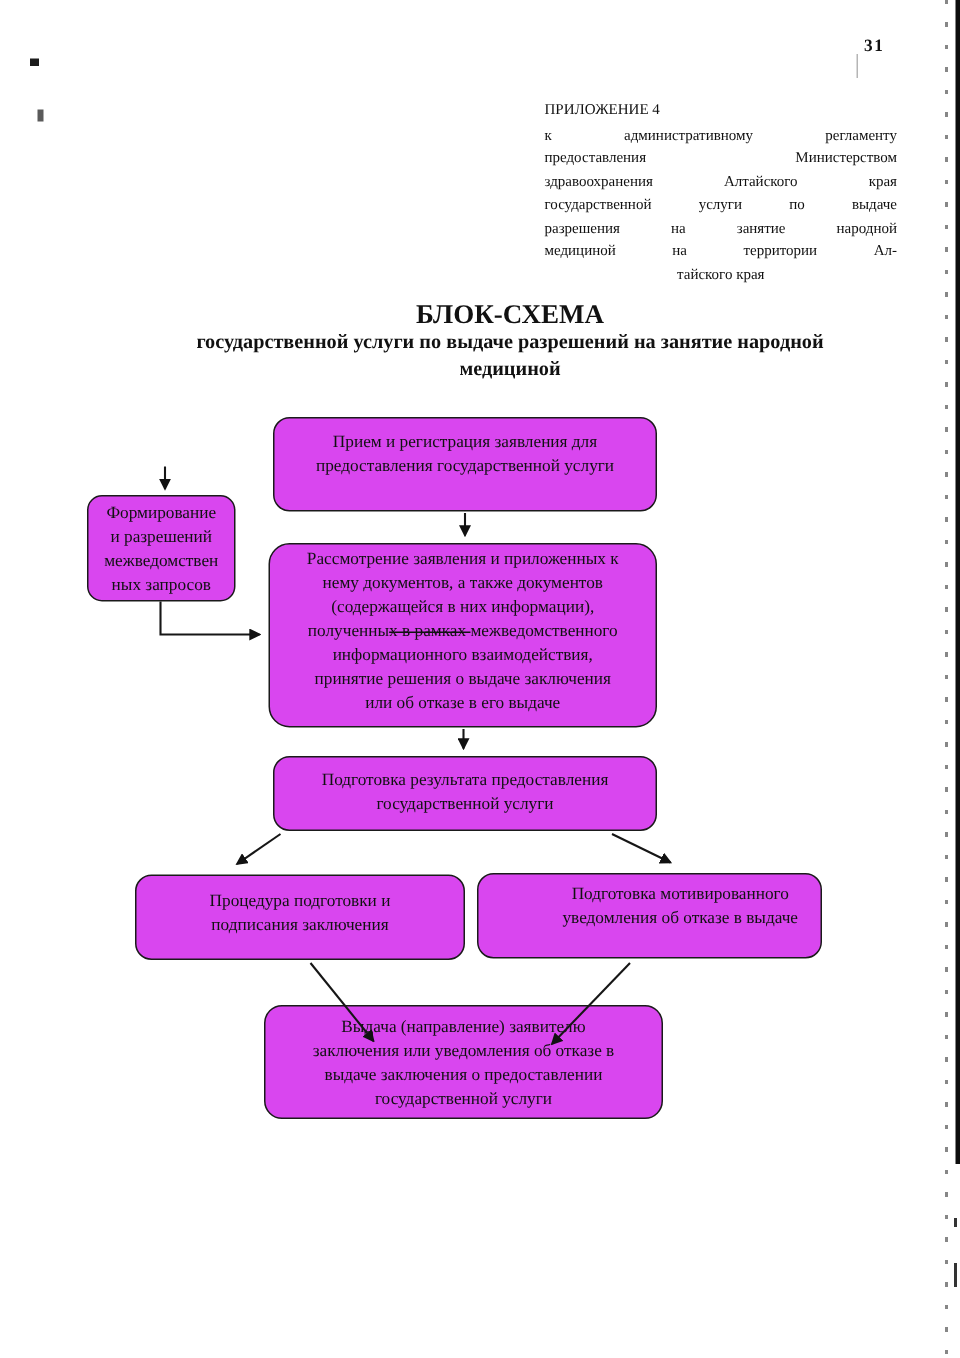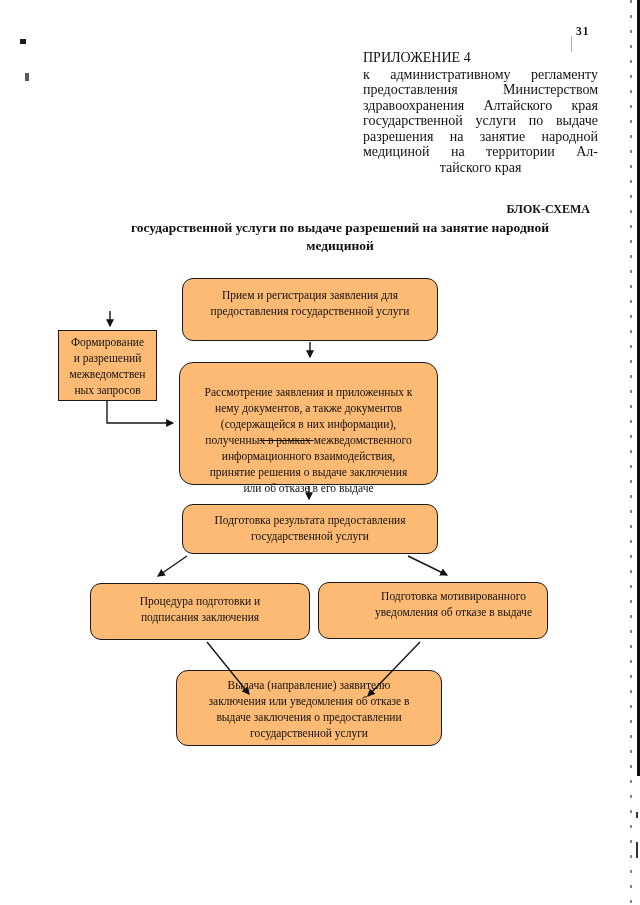--- a/index.html
+++ b/index.html
@@ -13,34 +13,34 @@
   .page-number{left:576px;top:25px;font-size:11.5px;font-weight:bold;letter-spacing:1px;}
   .fold-line{left:630px;top:0;width:1.5px;height:905px;
     background:repeating-linear-gradient(to bottom, rgba(70,70,70,.65) 0 3px, transparent 3px 15px);}
   .edge-bar{left:636.5px;top:0;width:3.5px;height:776px;background:#0d0d0d;}
   .edge-mark1{left:636px;top:812px;width:2px;height:6px;background:#333;}
   .edge-mark2{left:636px;top:842px;width:2px;height:16px;background:#333;}
   .spot1{left:20px;top:39px;width:6px;height:5px;background:#1c1c1c;}
   .spot2{left:25px;top:73px;width:4px;height:8px;background:#5a5a5a;}
   .spot3{left:571px;top:36px;width:1px;height:16px;background:#b5b5b5;}
   
-  .header-block{left:363px;top:50px;width:235px;font-size:14px;line-height:15.5px;}
+  .header-block{left:363px;top:66px;width:235px;font-size:10px;line-height:15.5px;}
   .appendix-line{margin-bottom:1px;}
   .jline{text-align:justify;text-align-last:justify;}
   .lline{text-align:center;}
   
   .title-block{left:90px;top:200px;width:500px;text-align:center;font-weight:bold;}
-  .title-main{font-size:12px;line-height:19px;text-align:right;}
+  .title-main{font-size:18px;line-height:19px;}
   .title-sub{font-size:13.5px;line-height:18px;}
   
-  .box{position:absolute;border:1.4px solid #1a1a1a;border-radius:11px;background:#fdba74;
+  .box{position:absolute;border:1.4px solid #1a1a1a;border-radius:11px;background:#d946ef;
     text-align:center;font-size:11.5px;line-height:16px;box-sizing:border-box;}
   .box-reception{left:182px;top:278px;width:256px;height:63px;padding-top:8px;}
-  .box-interagency{left:58px;top:330px;width:99px;height:71px;padding-top:3px;border-radius:0;}
-  .box-review{left:179px;top:362px;width:259px;height:123px;padding-top:21px;border-radius:14px;text-align:center;}
+  .box-interagency{left:58px;top:330px;width:99px;height:71px;padding-top:3px;border-radius:10px;}
+  .box-review{left:179px;top:362px;width:259px;height:123px;padding-top:2px;border-radius:14px;text-align:center;}
   .box-result{left:182px;top:504px;width:256px;height:50px;padding-top:7px;}
   .box-procedure{left:90px;top:583px;width:220px;height:57px;padding-top:9px;}
   .box-refusal{left:318px;top:582px;width:230px;height:57px;padding-top:5px;padding-left:41px;}
   .box-issue{left:176px;top:670px;width:266px;height:76px;padding-top:6px;border-radius:12px;}
   .struck{text-decoration:line-through;text-decoration-thickness:1.3px;}
   
   .arrows{left:0;top:0;width:640px;height:905px;pointer-events:none;z-index:5;}
 </style>
 </head>
 <body>

